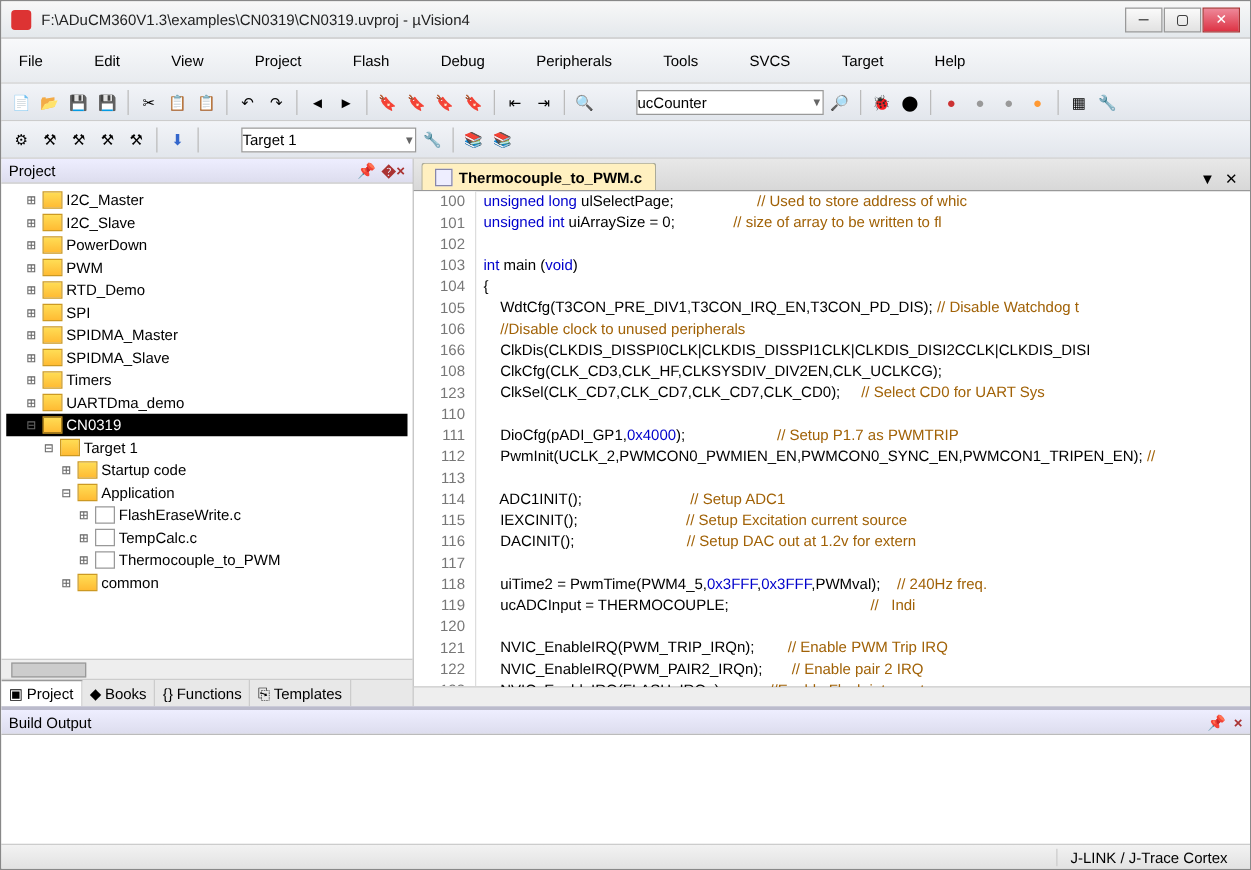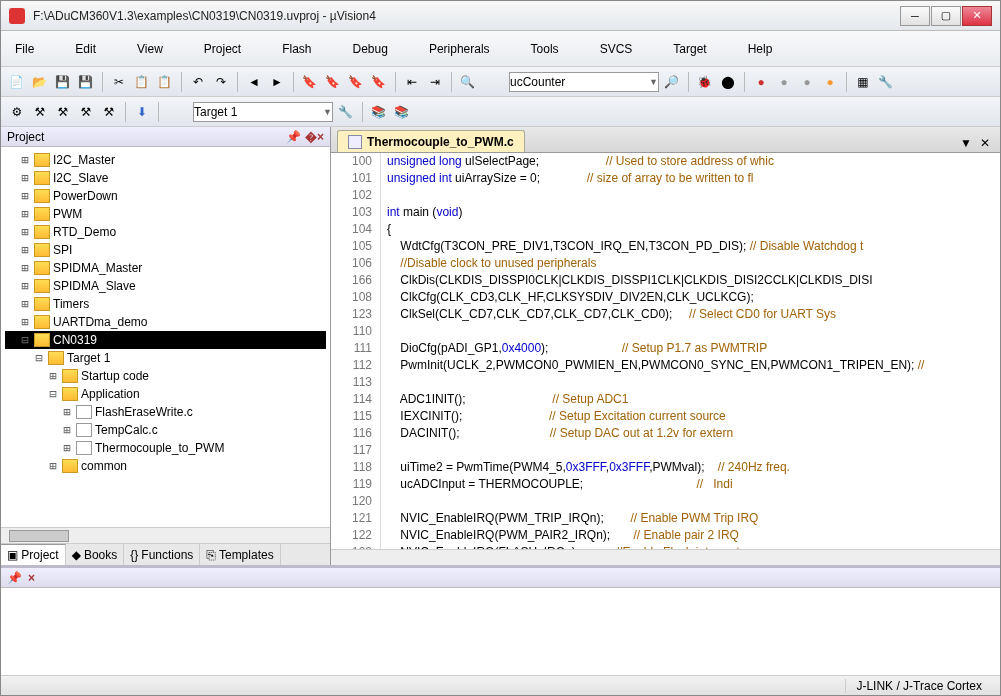--- a/index.html
+++ b/index.html
@@ -328,20 +328,21 @@
           <div>123</div>
         </div>
       <div class="code" id="code"><div class="line"><span class="kw">unsigned long</span> ulSelectPage;                    <span class="cm">// Used to store address of whic</span></div><div class="line"><span class="kw">unsigned int</span> uiArraySize = 0;              <span class="cm">// size of array to be written to fl</span></div><div class="line">&nbsp;</div><div class="line"><span class="kw">int</span> main (<span class="kw">void</span>)</div><div class="line">{</div><div class="line">    WdtCfg(T3CON_PRE_DIV1,T3CON_IRQ_EN,T3CON_PD_DIS); <span class="cm">// Disable Watchdog t</span></div><div class="line">    <span class="cm">//Disable clock to unused peripherals</span></div><div class="line">    ClkDis(CLKDIS_DISSPI0CLK|CLKDIS_DISSPI1CLK|CLKDIS_DISI2CCLK|CLKDIS_DISI</div><div class="line">    ClkCfg(CLK_CD3,CLK_HF,CLKSYSDIV_DIV2EN,CLK_UCLKCG);</div><div class="line">    ClkSel(CLK_CD7,CLK_CD7,CLK_CD7,CLK_CD0);     <span class="cm">// Select CD0 for UART Sys</span></div><div class="line">&nbsp;</div><div class="line">    DioCfg(pADI_GP1,<span class="st">0x4000</span>);                      <span class="cm">// Setup P1.7 as PWMTRIP</span></div><div class="line">    PwmInit(UCLK_2,PWMCON0_PWMIEN_EN,PWMCON0_SYNC_EN,PWMCON1_TRIPEN_EN); <span class="cm">//</span></div><div class="line">&nbsp;</div><div class="line">    ADC1INIT();                          <span class="cm">// Setup ADC1</span></div><div class="line">    IEXCINIT();                          <span class="cm">// Setup Excitation current source</span></div><div class="line">    DACINIT();                           <span class="cm">// Setup DAC out at 1.2v for extern</span></div><div class="line">&nbsp;</div><div class="line">    uiTime2 = PwmTime(PWM4_5,<span class="st">0x3FFF</span>,<span class="st">0x3FFF</span>,PWMval);    <span class="cm">// 240Hz freq.</span></div><div class="line">    ucADCInput = THERMOCOUPLE;                                  <span class="cm">//   Indi</span></div><div class="line">&nbsp;</div><div class="line">    NVIC_EnableIRQ(PWM_TRIP_IRQn);        <span class="cm">// Enable PWM Trip IRQ</span></div><div class="line">    NVIC_EnableIRQ(PWM_PAIR2_IRQn);       <span class="cm">// Enable pair 2 IRQ</span></div><div class="line">    NVIC_EnableIRQ(FLASH_IRQn);           <span class="cm">//Enable Flash interrupt</span></div></div>
     </div>
     <div class="ed-hscroll"></div>
   </div>
 </div>
 
 <div class="build-panel">
   <div class="build-header">
+    <span class="title" style="flex:1">Build Output</span>
     <span class="pin">📌</span>
     <span class="closex" style="color:#a33;font-weight:bold;margin-left:6px">×</span>
   </div>
 </div>
 
 <div class="statusbar">
   <div class="spacer"></div>
   <div class="cell">J-LINK / J-Trace Cortex</div>
 </div>
 

